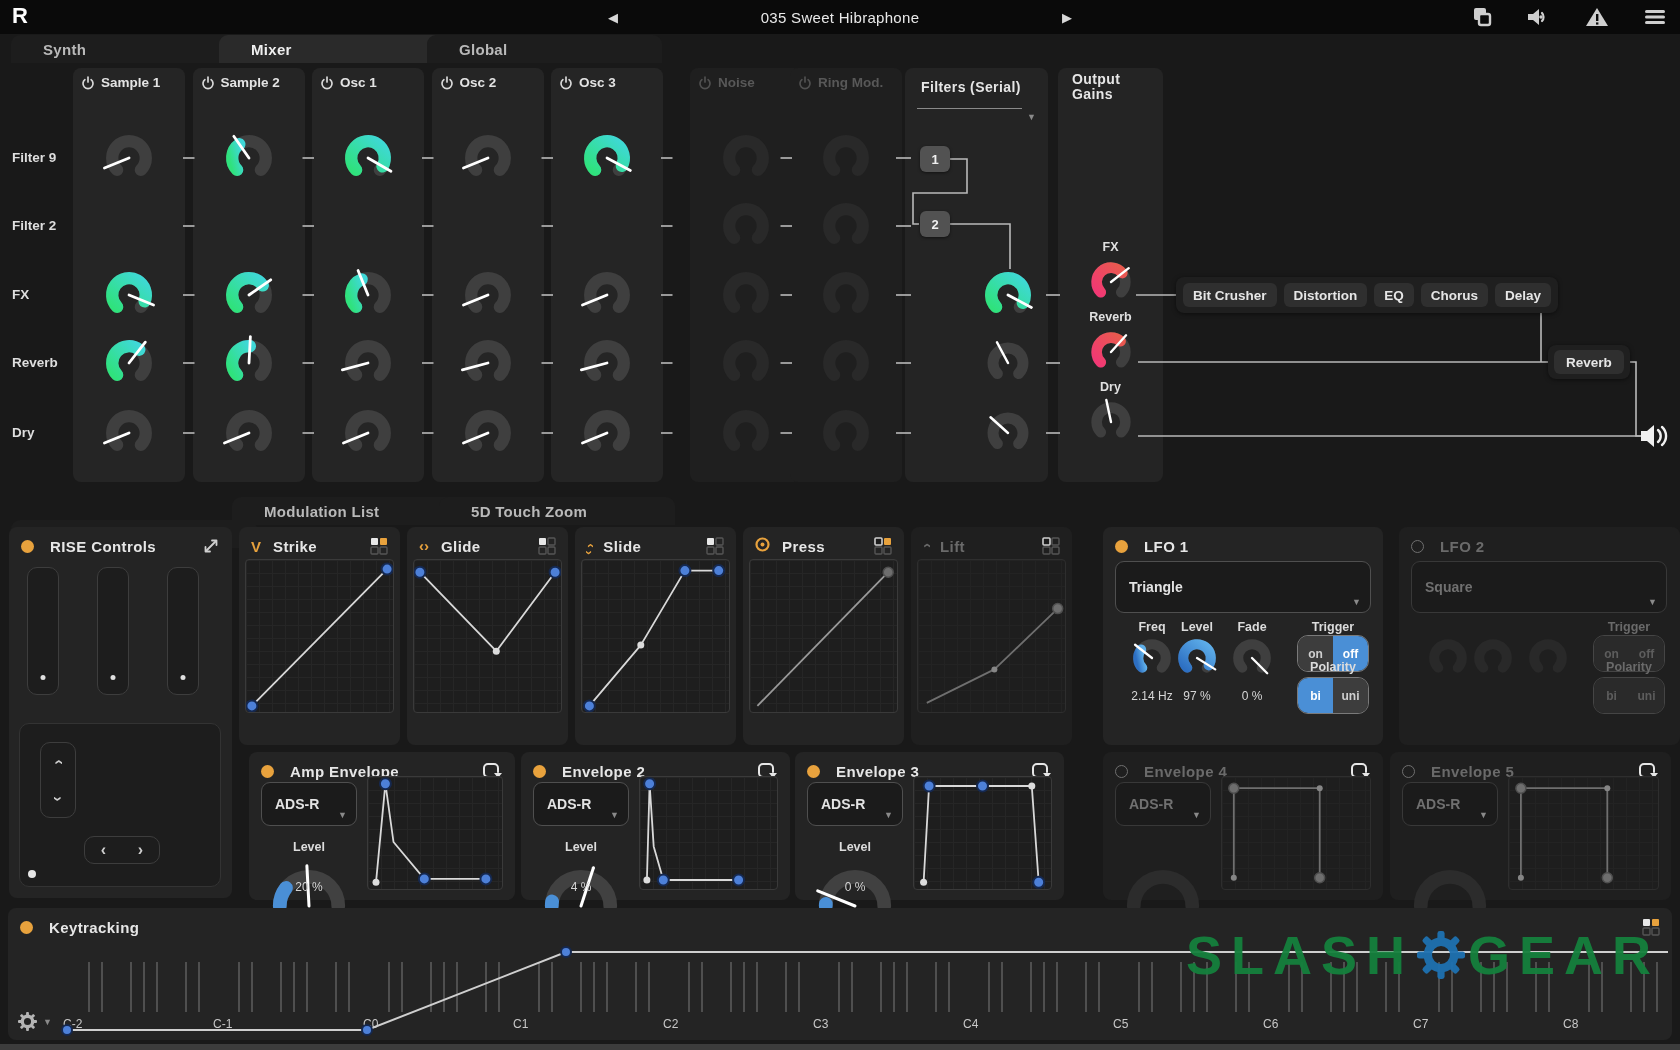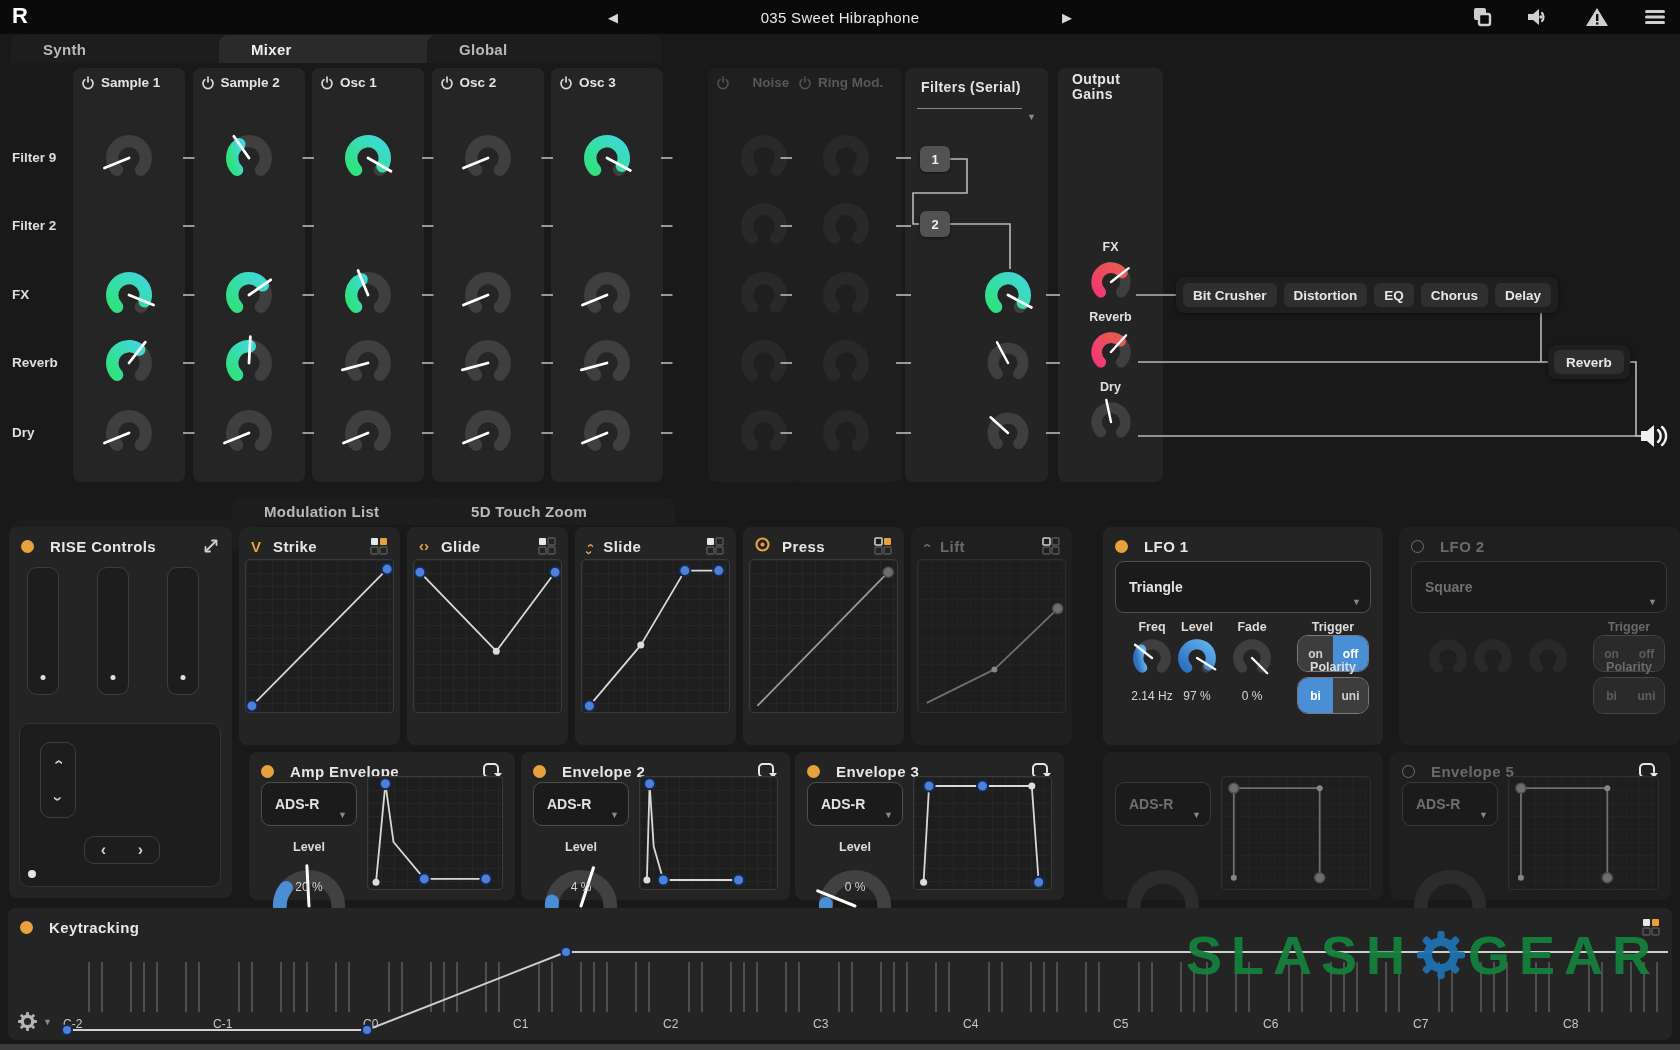--- a/index.html
+++ b/index.html
@@ -339,21 +339,21 @@
             </svg></div>
           <div class="knobwrap" style="left: 28px; top: 267px;"><svg width="56" height="56">
               <path d="M 16.12 39.88 A 16.8 16.8 0 1 1 39.88 39.88" fill="none" stroke-width="12.32" stroke-linecap="round" stroke="#3f3f3f"></path>
               <line x1="28" y1="28" x2="2.402965603339691" y2="34.8587046952168" stroke="#fff" stroke-width="2.8000000000000003" stroke-linecap="round"></line>
             </svg></div>
           <div class="knobwrap" style="left: 28px; top: 337px;"><svg width="56" height="56">
               <path d="M 16.12 39.88 A 16.8 16.8 0 1 1 39.88 39.88" fill="none" stroke-width="12.32" stroke-linecap="round" stroke="#3f3f3f"></path>
               <line x1="28" y1="28" x2="3.429627853980133" y2="37.92707472552167" stroke="#fff" stroke-width="2.8000000000000003" stroke-linecap="round"></line>
             </svg></div>
         </div>
-        <div class="mixcol dim" style="left: 708px; text-align: center;">
+        <div class="mixcol dim" style="left: 690px;">
           <div class="mixhead">
             <span><svg width="14" height="14" viewBox="0 0 14 14">
                 <line x1="7" y1="1" x2="7" y2="6" stroke="#505050" stroke-width="1.7" stroke-linecap="round"></line>
                 <path d="M 10.08 3.66 A 5 5 0 1 1 3.92 3.66" fill="none" stroke="#505050" stroke-width="1.7" stroke-linecap="round"></path>
               </svg></span>
             <div class="hlabel">Noise</div>
           </div>
           <div class="knobwrap" style="left: 28px; top: 62px;"><svg width="56" height="56">
               <path d="M 16.12 39.88 A 16.8 16.8 0 1 1 39.88 39.88" fill="none" stroke-width="12.32" stroke-linecap="round" stroke="#292929"></path>
             </svg></div>
@@ -706,20 +706,30 @@
             <polyline points="9.6,105.3 15.1,9.0 68.5,9.0 117.8,9.0 124.7,105.3" fill="none" stroke="#d9d9d9" stroke-width="1.8" stroke-linejoin="round"></polyline>
             <circle cx="9.6" cy="105.3" r="3.5" fill="#dcdcdc"></circle>
             <circle cx="15.1" cy="9.0" r="5.5" fill="#4d80d8" stroke="#15284f" stroke-width="2"></circle>
             <circle cx="68.5" cy="9.0" r="5.5" fill="#4d80d8" stroke="#15284f" stroke-width="2"></circle>
             <circle cx="117.8" cy="9.0" r="3.5" fill="#dcdcdc"></circle>
             <circle cx="124.7" cy="105.3" r="5.5" fill="#4d80d8" stroke="#15284f" stroke-width="2"></circle>
           </svg>
         </div>
       </div>
       <div class="panel dim" style="left: 1103px; top: 752px; width: 280px; height: 148px;">
+        <div class="phead">
+          <span class="dot hollow"></span>
+          <span class="ptitle">Envelope 4</span>
+          <span class="loopicon">
+            <svg width="22" height="20" viewBox="0 0 22 20">
+              <path d="M15 16 H7 a4 4 0 0 1 -4 -4 V7 a4 4 0 0 1 4 -4 h6 a4 4 0 0 1 4 4 v4" fill="none" stroke="#e6e6e6" stroke-width="2" stroke-linecap="round"></path>
+              <polygon points="13,12 21,12 17,17" fill="#e6e6e6"></polygon>
+            </svg>
+          </span>
+        </div>
         <div class="selbox" style="left: 12px; top: 30px; width: 96px; height: 44px;">
           <span class="seltext">ADS-R</span>
           <span class="dd">▼</span>
         </div>
         <div style="position: absolute; left: 17px; top: 100px;"><svg width="86" height="58">
             <path d="M 13.76 54.00 A 29.240000000000002 29.240000000000002 0 0 1 72.24 54.00" fill="none" stroke-width="13.76" stroke-linecap="round" stroke="#2c2c2c"></path>
           </svg></div>
         <div class="graph" style="left: 118px; top: 24px; width: 148px; height: 112px;">
           <svg width="148" height="112">
             <polyline points="11.8,100.8 11.8,11.2 97.7,11.2 97.7,100.8" fill="none" stroke="#6f6f6f" stroke-width="1.8" stroke-linejoin="round"></polyline>

